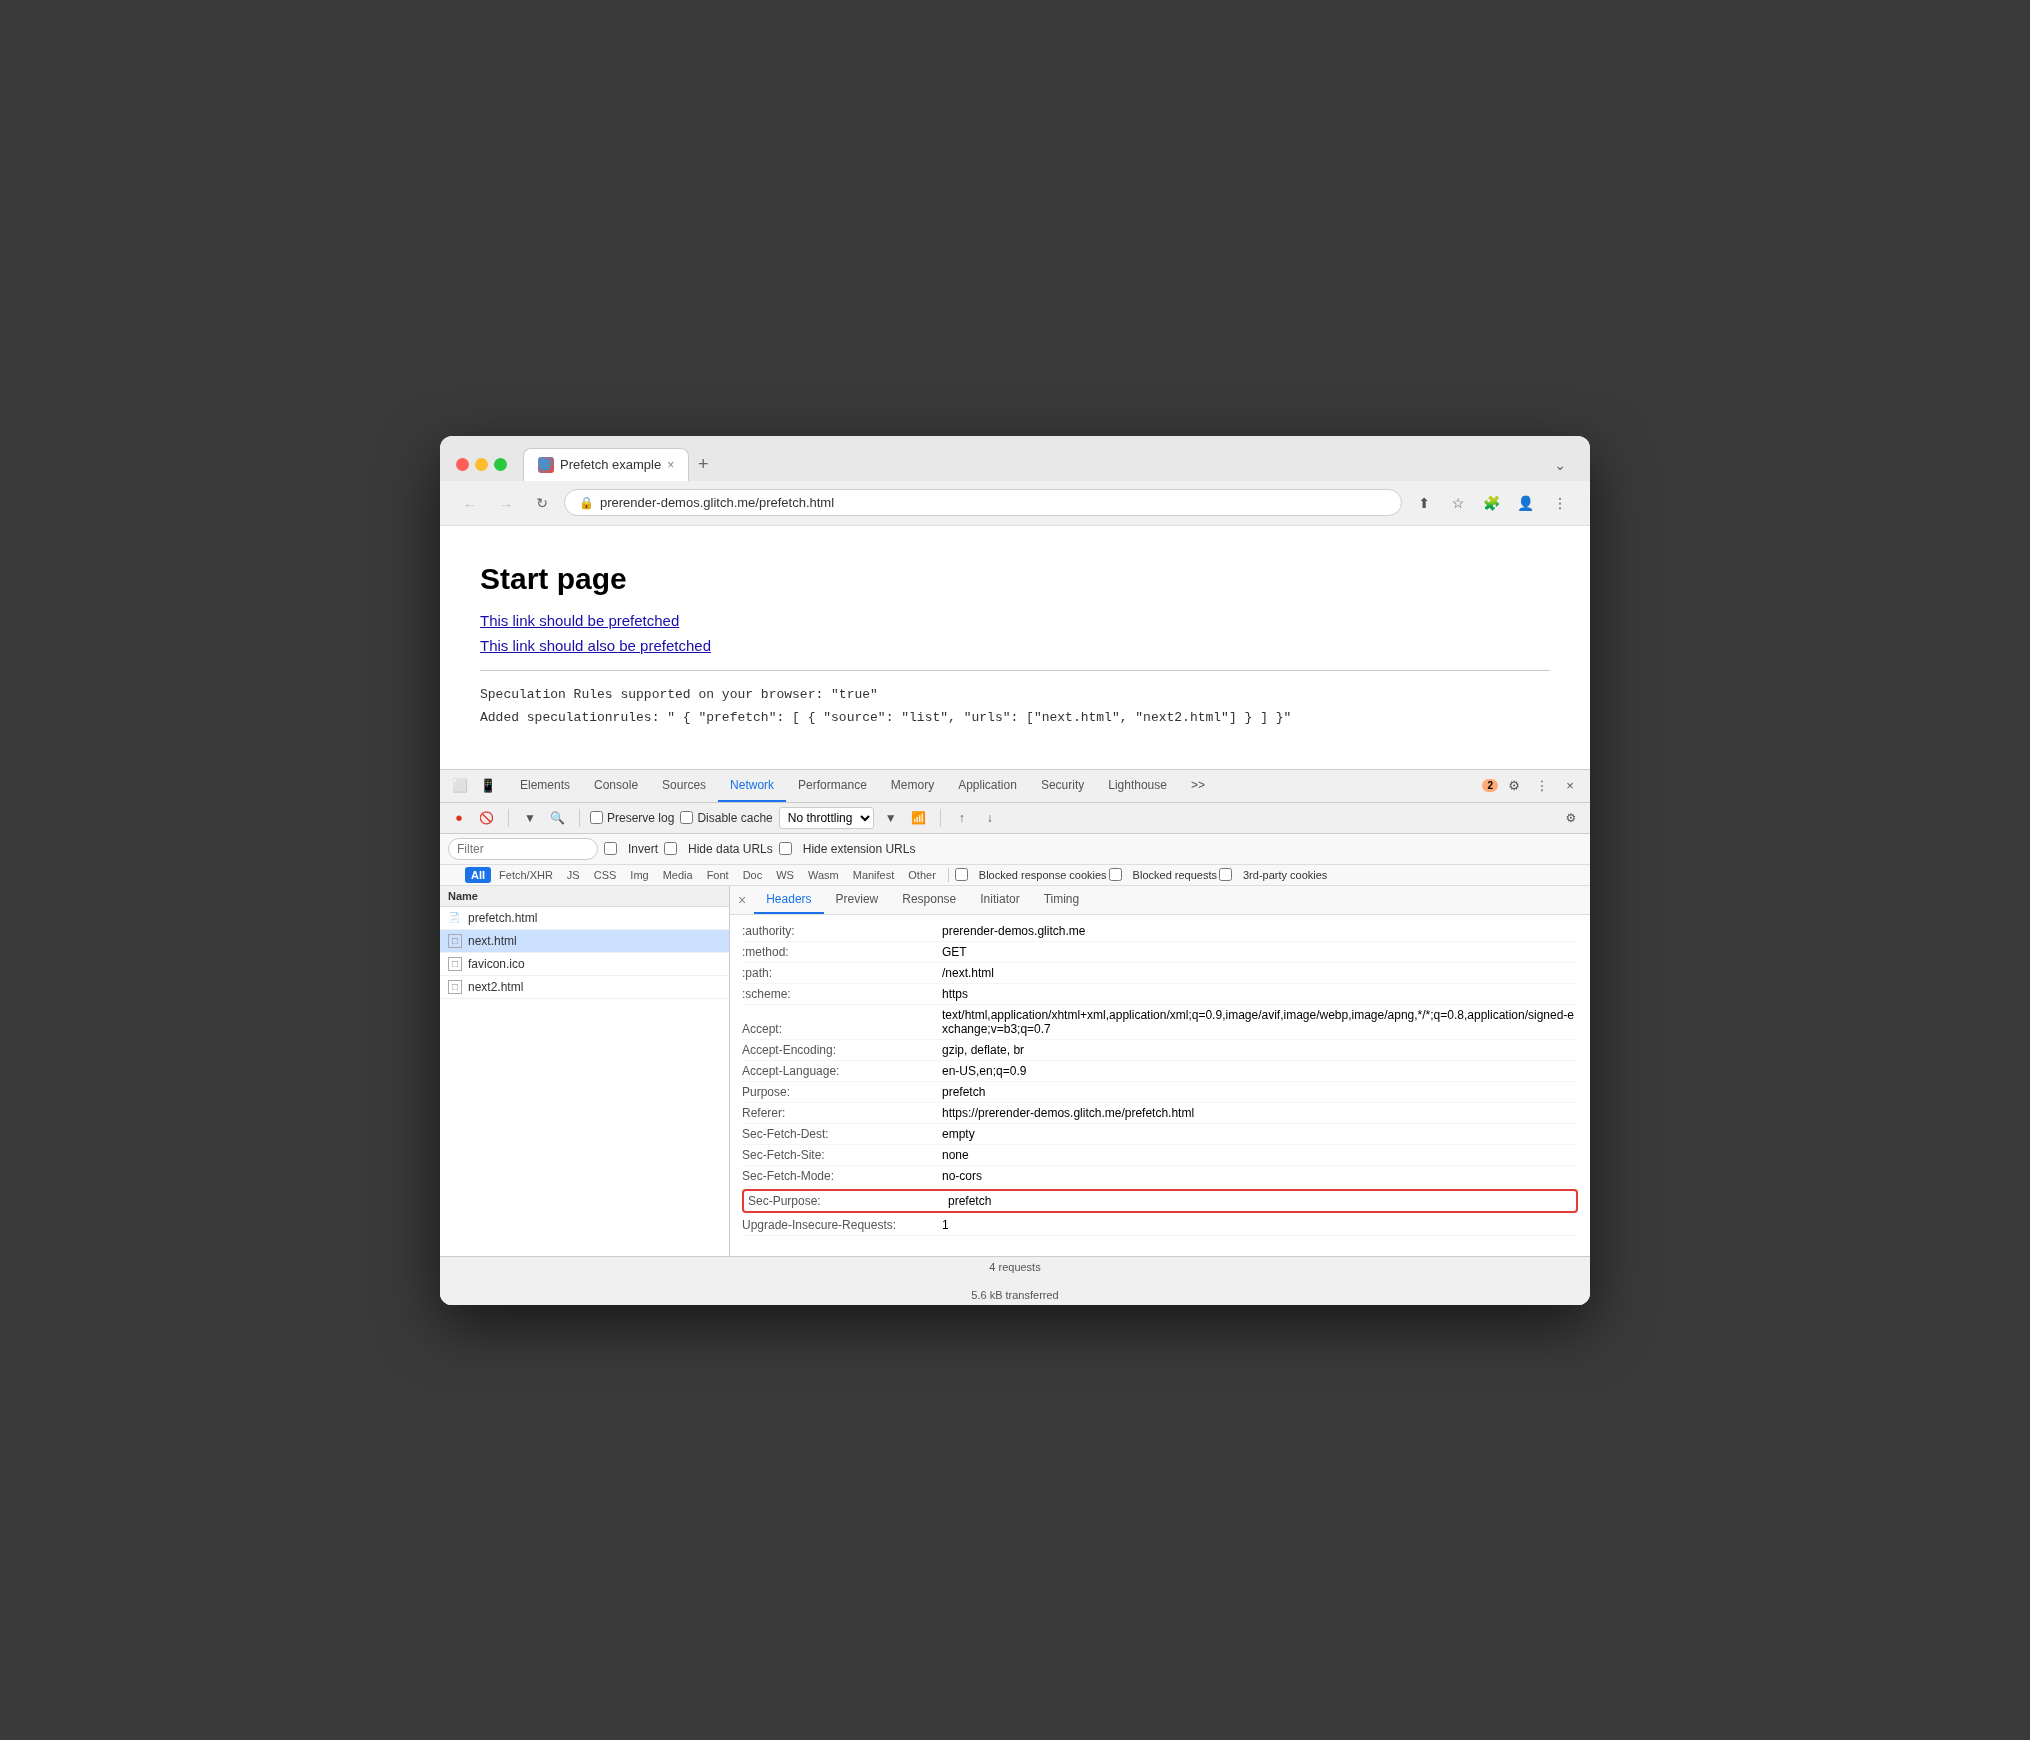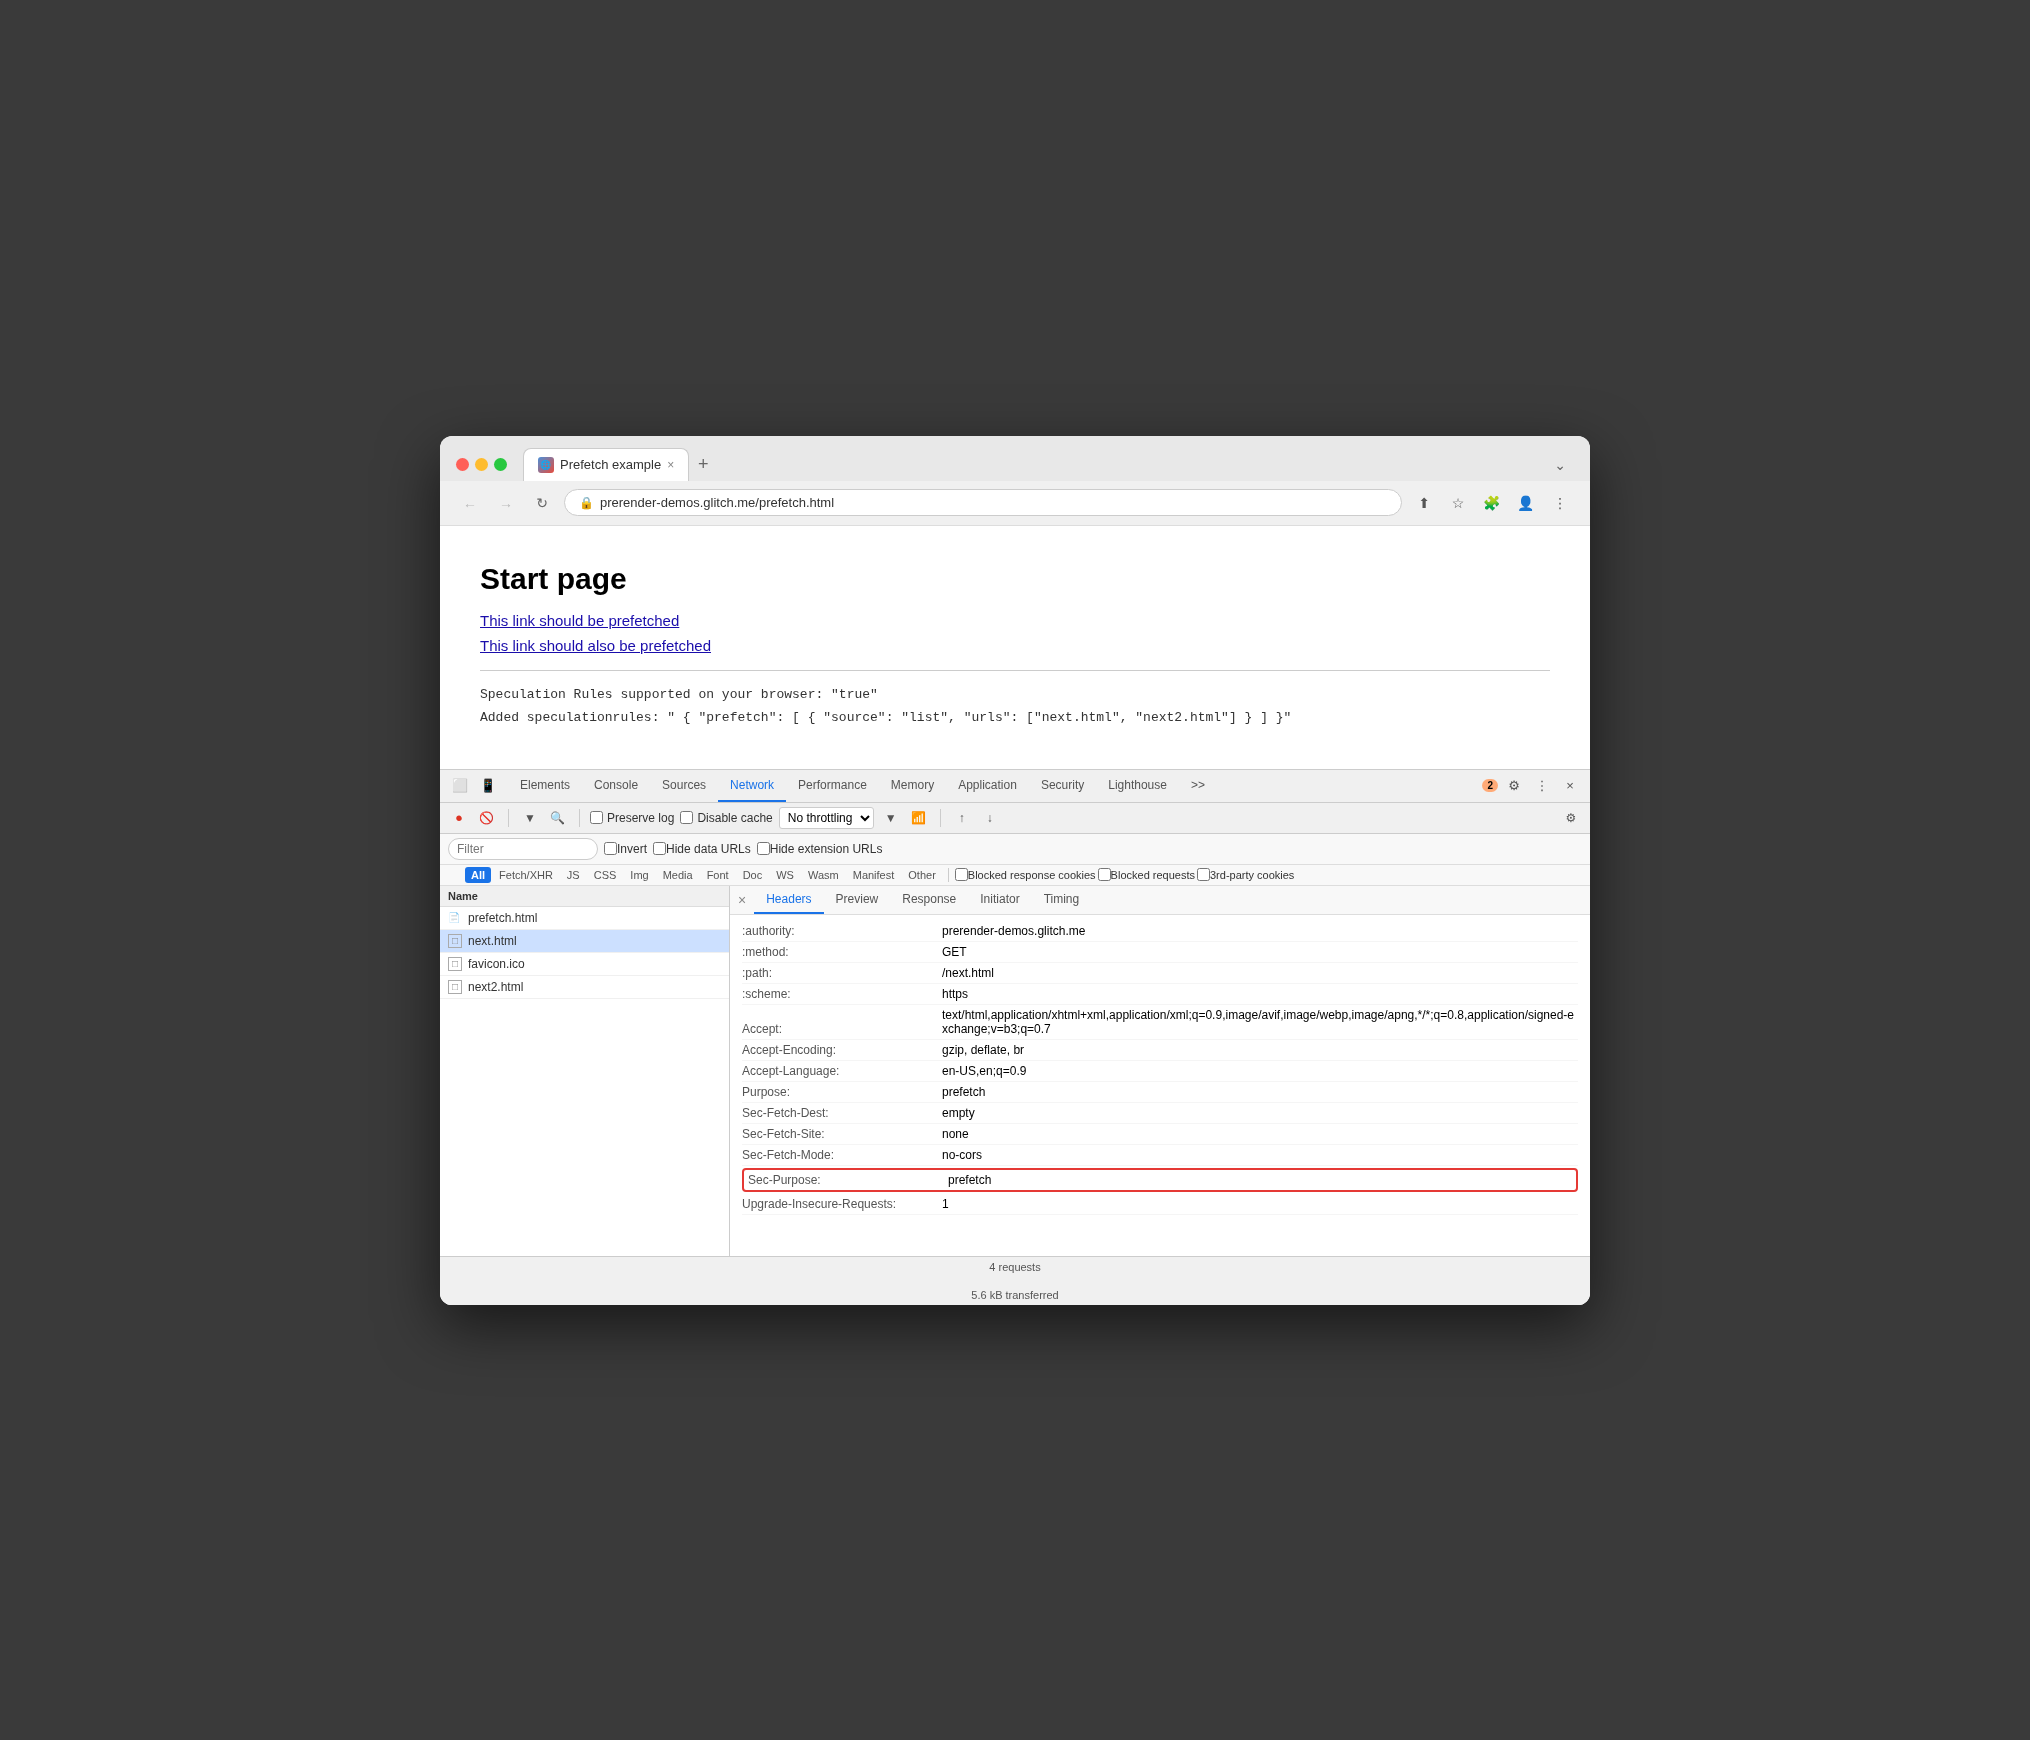--- a/index.html
+++ b/index.html
@@ -264,21 +264,21 @@
       border: 1px solid #ccc;
       background: #fff;
       font-size: 12px;
       padding: 3px 8px;
       border-radius: 14px;
       width: 150px;
     }
     .filter-checkbox {
       display: flex;
       align-items: center;
-      gap: 0;
+      gap: 11px;
       font-size: 12px;
       color: #333;
       cursor: pointer;
     }
     
     .type-filters {
       background: #f8f8f8;
       display: flex;
       align-items: center;
       padding: 2px 8px;
@@ -615,20 +615,24 @@
           </div>
           <div class="header-row">
             <span class="header-name">Accept-Language:</span>
             <span class="header-value">en-US,en;q=0.9</span>
           </div>
           <div class="header-row">
             <span class="header-name">Purpose:</span>
             <span class="header-value">prefetch</span>
           </div>
           <div class="header-row">
+            <span class="header-name">Referer:</span>
+            <span class="header-value">https://prerender-demos.glitch.me/prefetch.html</span>
+          </div>
+          <div class="header-row">
             <span class="header-name">Sec-Fetch-Dest:</span>
             <span class="header-value">empty</span>
           </div>
           <div class="header-row">
             <span class="header-name">Sec-Fetch-Site:</span>
             <span class="header-value">none</span>
           </div>
           <div class="header-row">
             <span class="header-name">Sec-Fetch-Mode:</span>
             <span class="header-value">no-cors</span>

